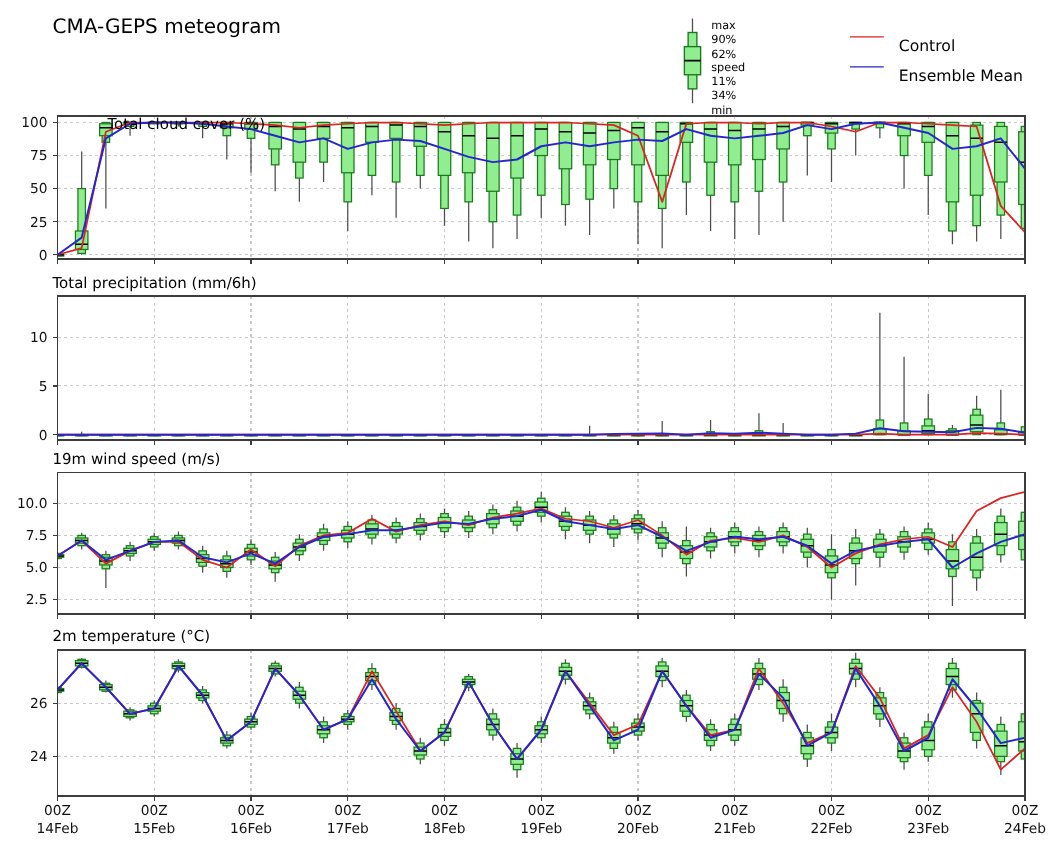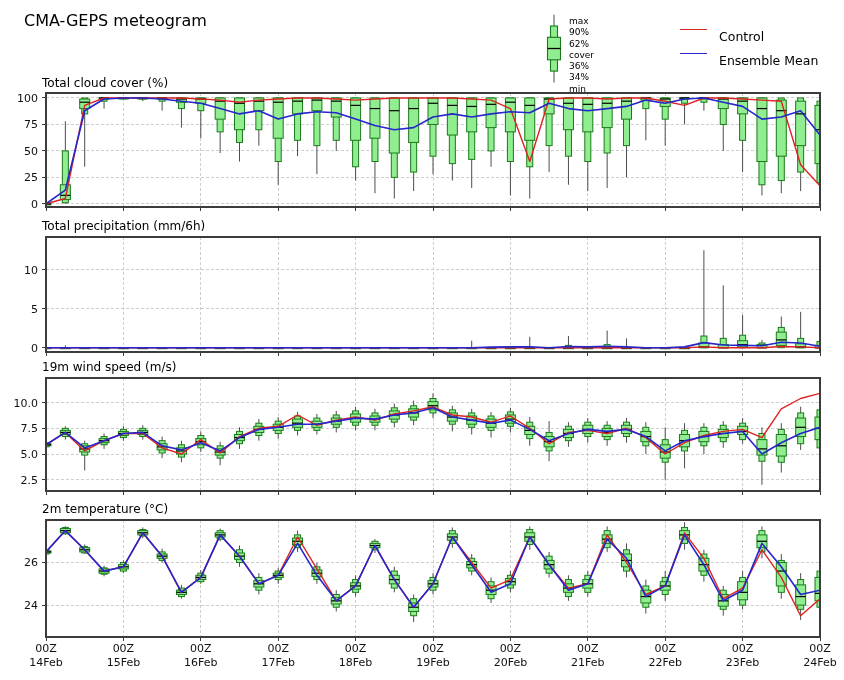--- a/index.html
+++ b/index.html
@@ -1,21 +1,21 @@
 <!DOCTYPE html>
 <html><head>
 <meta charset="utf-8">
 <style>
   html,body{margin:0;padding:0;background:#ffffff;}
   .canvas{position:relative;width:844px;height:680px;background:#ffffff;overflow:hidden;
           font-family:"DejaVu Sans","Liberation Sans",sans-serif;color:#000;}
   #plot-svg{position:absolute;left:0;top:0;}
-  .header{position:absolute;left:24px;top:8px;font-size:16px;line-height:26px;color:#000;}
+  .header{position:absolute;left:42px;top:8px;font-size:16px;line-height:26px;color:#000;}
   .panel-title{position:absolute;left:42px;font-size:12px;color:#000;}
-  .pt0{top:76px;} .pt1{top:219px;} .pt2{top:360px;} .pt3{top:502px;}
+  .pt0{top:92px;margin-left:44px;} .pt1{top:219px;} .pt2{top:360px;} .pt3{top:502px;}
   .glyph-wrap{position:absolute;left:541px;top:12px;width:26px;height:78px;}
   .glyph-labels{position:absolute;left:569px;top:16px;font-size:9px;line-height:11.3px;color:#000;}
   .glyph-labels div{white-space:nowrap;}
   .line-legend-row{position:absolute;left:680px;display:flex;align-items:flex-start;gap:12px;font-size:12.5px;}
   .llr0{top:29px;} .llr1{top:53px;}
   .line-sample{display:inline-block;width:27px;height:0;}
   .ctl{border-top:1.8px solid #dd2222;}
   .ens{border-top:1.8px solid #2626cc;}
 </style>
 </head>
@@ -1167,22 +1167,22 @@
       <line x1="13" y1="2.7" x2="13" y2="70.5" stroke="#4d4d4d" stroke-width="1"></line>
       <rect x="9.5" y="14" width="7" height="45.1" fill="#90ee90" stroke="#1b7a1b" stroke-width="1.1"></rect>
       <rect x="6.5" y="25.3" width="13" height="22.5" fill="#90ee90" stroke="#1b7a1b" stroke-width="1.1"></rect>
       <line x1="6.5" y1="36.5" x2="19.5" y2="36.5" stroke="#000" stroke-width="1.3"></line>
     </svg>
   </div>
   <div class="glyph-labels">
     <div>max</div>
     <div>90%</div>
     <div>62%</div>
-    <div>cover</div>
-    <div>36%</div>
+    <div>speed</div>
+    <div>11%</div>
     <div>34%</div>
     <div>min</div>
   </div>
 
   <div class="line-legend-row llr0">
     <span class="line-sample ctl"></span>
     <span>Control</span>
   </div>
   <div class="line-legend-row llr1">
     <span class="line-sample ens"></span>

